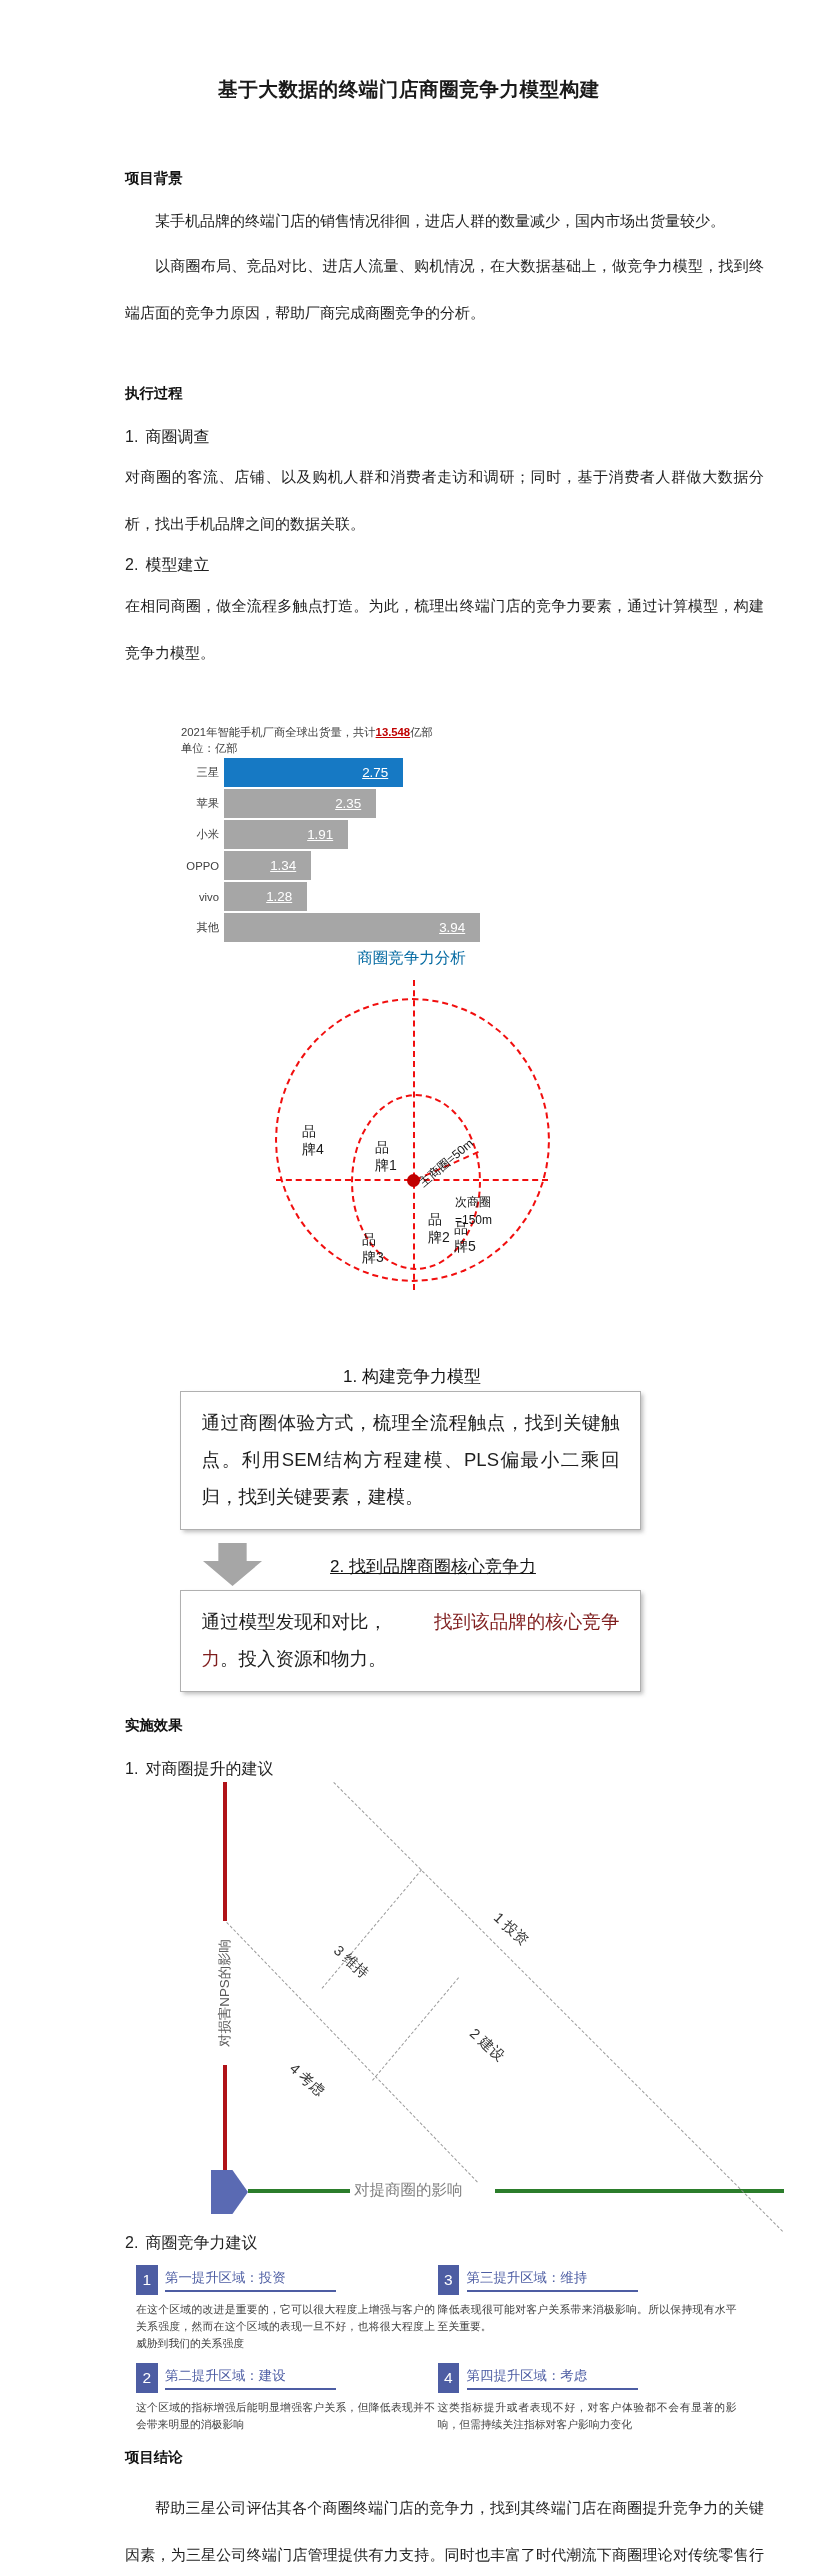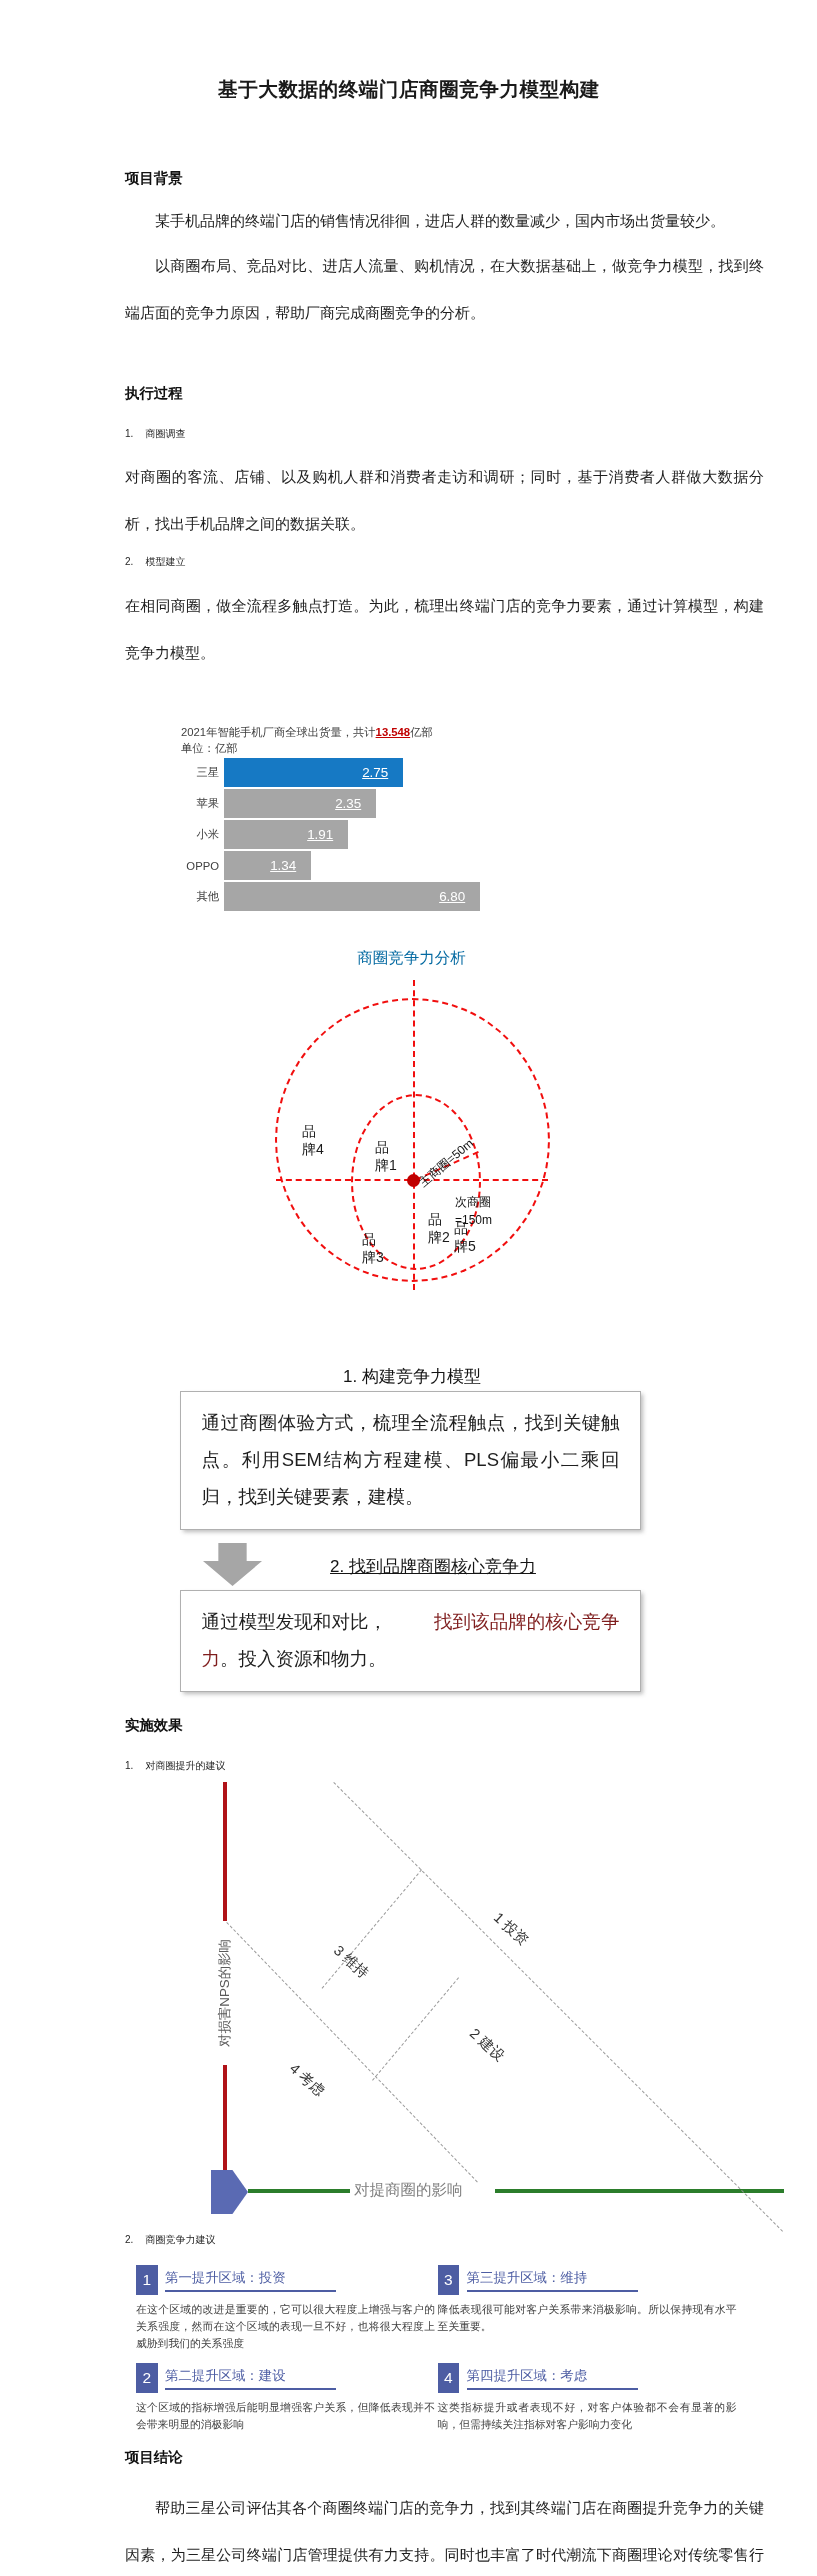--- a/index.html
+++ b/index.html
@@ -3,21 +3,21 @@
 <meta charset="utf-8">
 <style>
   html,body{margin:0;padding:0;background:#e8e8e8;}
   .page{position:relative;width:818px;height:2675px;margin:0 auto;background:#ffffff;
         font-family:"Liberation Sans",sans-serif;color:#1a1a1a;overflow:hidden;}
 
   
   .doc-title{position:absolute;left:0;top:76px;width:818px;text-align:center;
              font-size:19.6px;font-weight:bold;letter-spacing:0.5px;}
   .h-bold{position:absolute;font-size:14.4px;font-weight:bold;color:#111;}
-  .num-line{position:absolute;font-size:10px;color:#1f1f1f;}
+  .num-line{position:absolute;font-size:16px;color:#1f1f1f;}
   .num-line .num{display:inline-block;min-width:20.6px;}
   .para{position:absolute;width:639px;font-size:15px;line-height:47px;color:#1f1f1f;
         text-align:justify;}
   .indent{text-indent:30px;}
 
   
   .chart{position:absolute;left:181px;top:725px;width:464px;}
   .chart-title{font-size:11.3px;color:#3f3f3f;line-height:15.5px;}
   .chart-title .total{color:#c00000;font-weight:bold;text-decoration:underline;}
   .chart-unit{font-size:11.3px;color:#3f3f3f;line-height:14.4px;}
@@ -162,26 +162,34 @@
 
   <div class="bar-row">
     <span class="bar-label">OPPO</span>
     <div class="bar-track">
       <div class="bar" style="width: 87px;">
         <span class="bar-value">1.34</span>
       </div>
     </div>
   </div>
 
+  <div class="bar-row">
+    <span class="bar-label">vivo</span>
+    <div class="bar-track">
+      <div class="bar" style="width: 83px;">
+        <span class="bar-value">1.28</span>
+      </div>
+    </div>
+  </div>
 
   <div class="bar-row">
     <span class="bar-label">其他</span>
     <div class="bar-track">
       <div class="bar" style="width: 256px;">
-        <span class="bar-value">6.80</span>
+        <span class="bar-value">3.94</span>
       </div>
     </div>
   </div>
 </div>
   </div>
 
   <div class="circ-title">商圈竞争力分析</div>
   <div class="ellipse ell-outer"></div>
   <div class="ellipse ell-inner"></div>
   <div class="rdash-v"></div>

